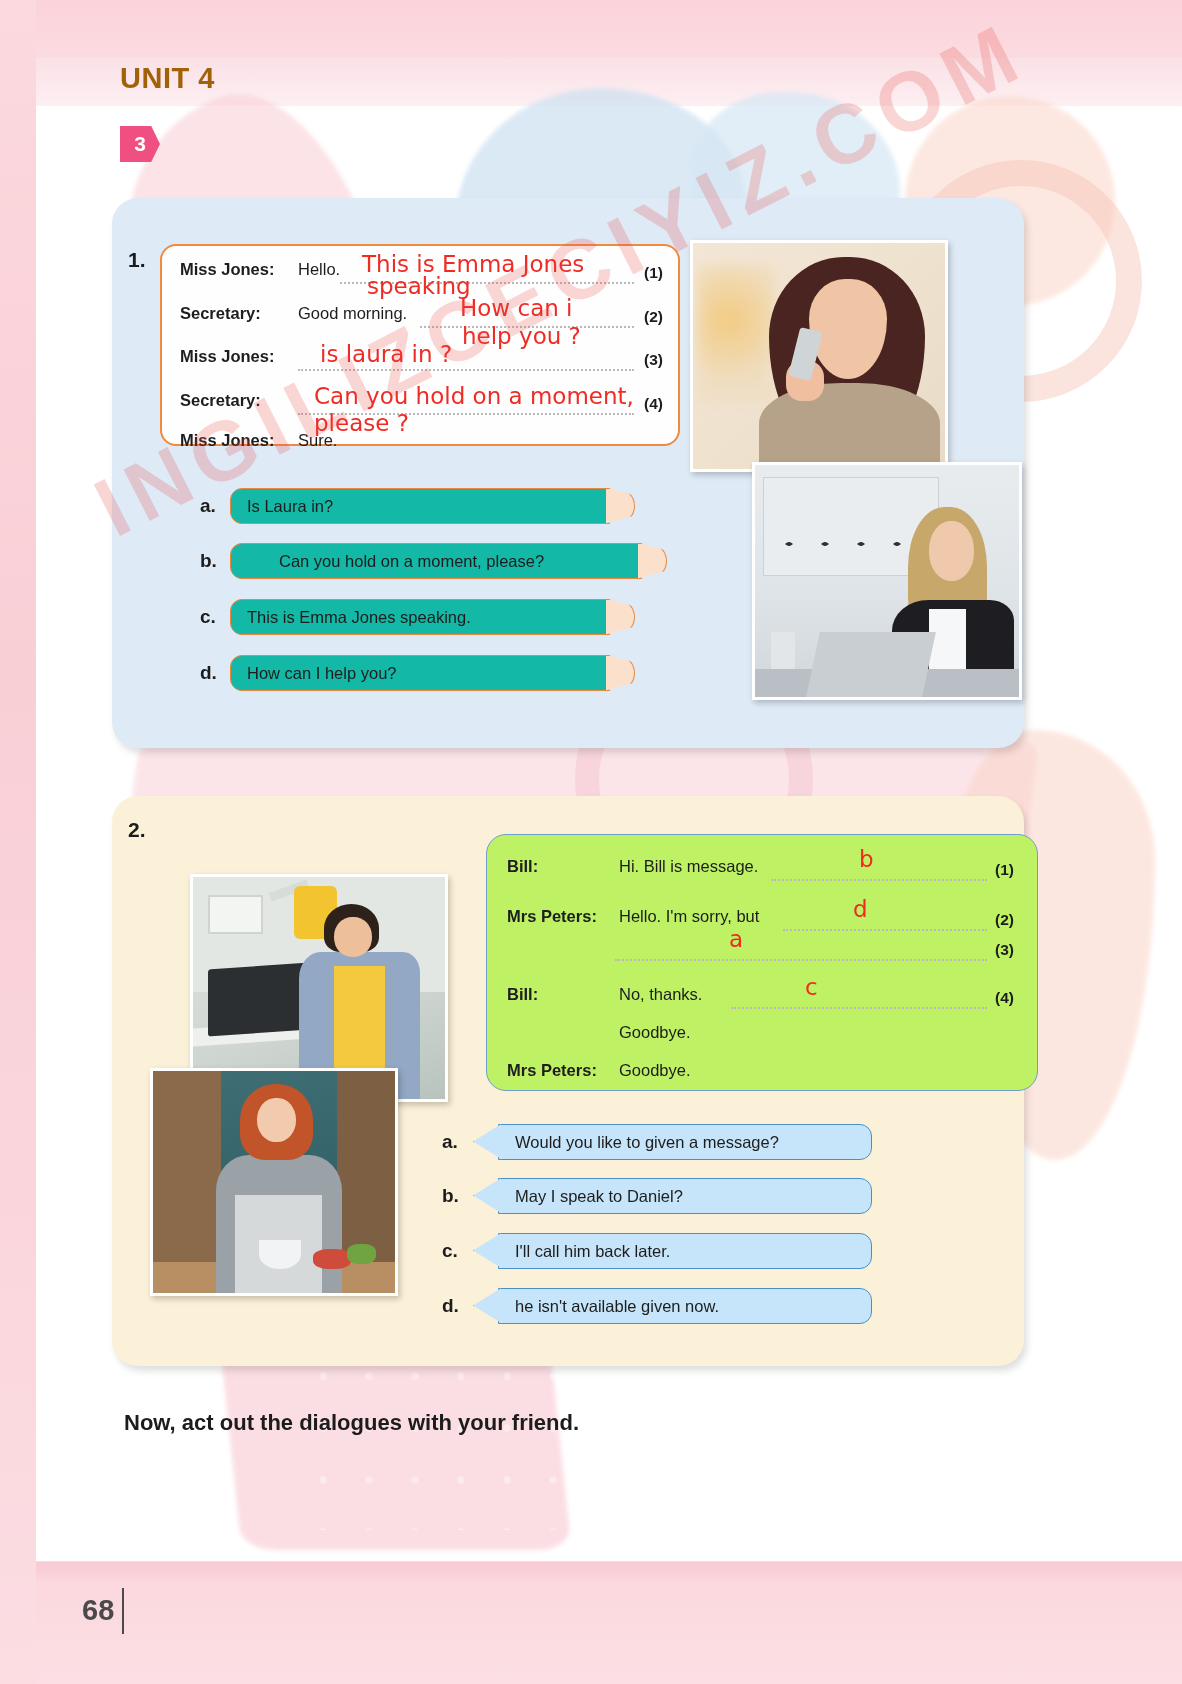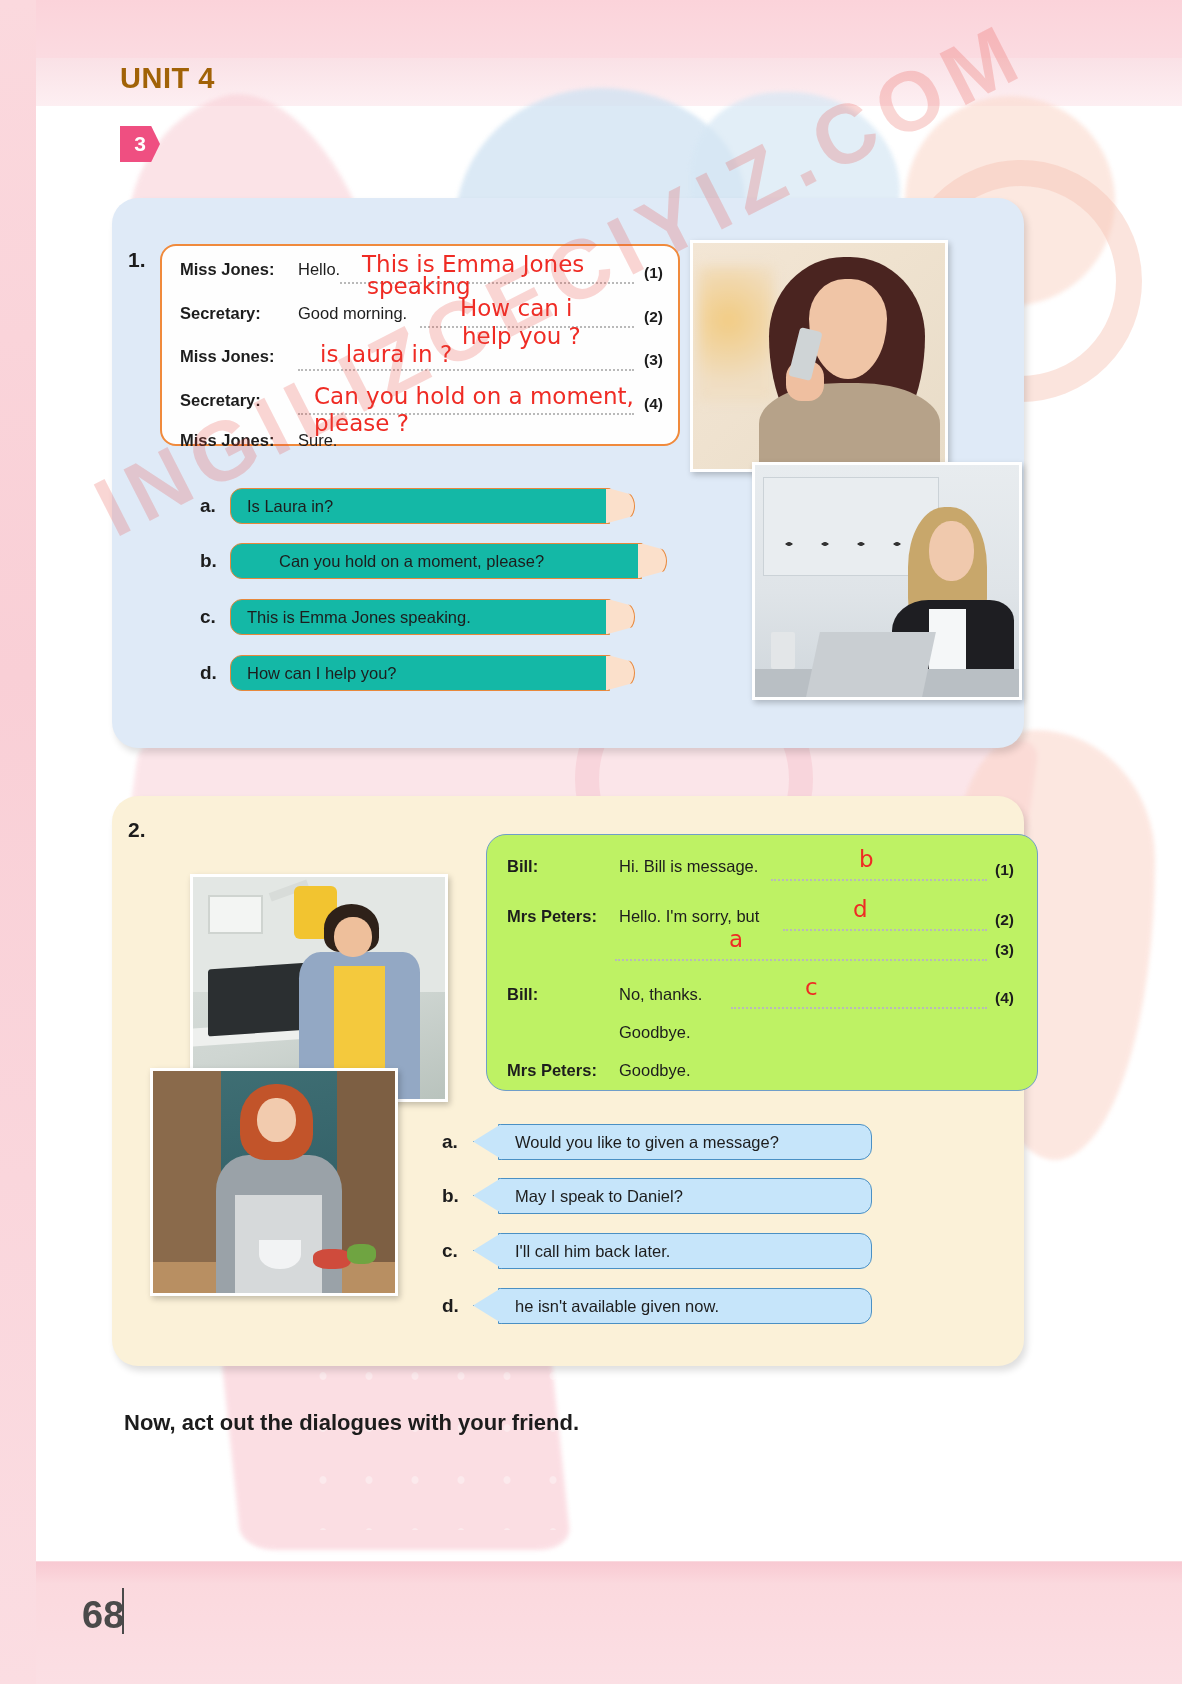--- a/index.html
+++ b/index.html
@@ -214,21 +214,21 @@
   .p4-bowl{position:absolute;left:44%;top:76%;width:17%;height:13%;background:#f2f3f4;border-radius:0 0 50% 50%;}
   .p4-veg{position:absolute;left:66%;top:80%;width:16%;height:9%;background:#cf4b3c;border-radius:40%;}
   .p4-veg2{position:absolute;left:80%;top:78%;width:12%;height:9%;background:#6fa441;border-radius:40%;}
 
   .closing{
     position:absolute;left:124px;top:1410px;
     font-size:22px;font-weight:700;color:#1c1c1c;
   }
   .pagenum{
     position:absolute;left:82px;top:1594px;
-    font-size:38px;font-weight:700;color:#4a4a4a;
+    font-size:29px;font-weight:700;color:#4a4a4a;
   }
   .pagerule{
     position:absolute;left:122px;top:1588px;width:2px;height:46px;background:#4a4a4a;
   }
 </style>
 </head>
 <body>
 
 <div class="page-bg">
   <div class="bg-pink-left"></div>

